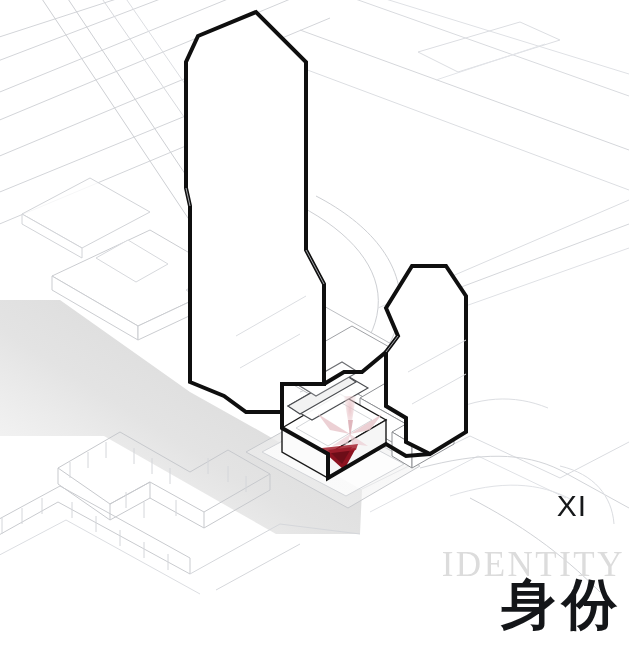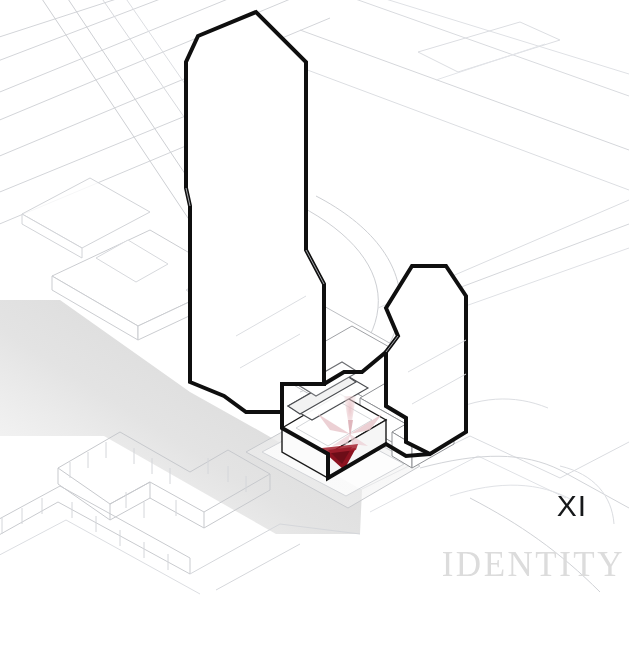--- a/index.html
+++ b/index.html
@@ -311,15 +311,16 @@
       <path d="M 240 368 L 300 334"></path>
       <path d="M 408 372 L 466 340"></path>
       <path d="M 412 404 L 466 374"></path>
     </g>
 
   </svg>
 
   <div class="caption-layer">
     <div id="numeral">XI</div>
     <div id="latin-title">IDENTITY</div>
+    <div id="cjk-title">身份</div>
   </div>
 
 </div>
 
 </body></html>

